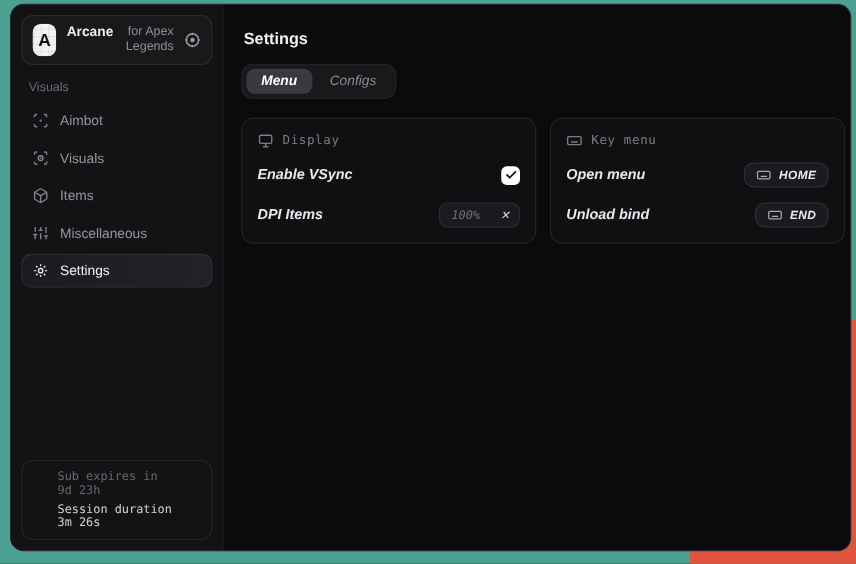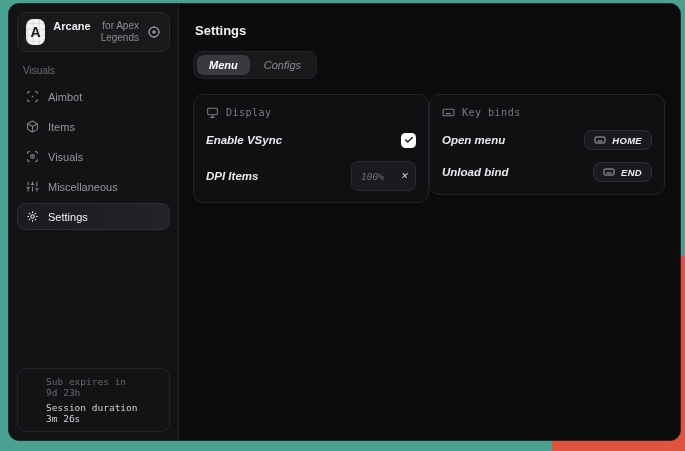--- a/index.html
+++ b/index.html
@@ -66,41 +66,41 @@
   .page-title { font-size:13px; font-weight:700; color:#f2f2f5; margin:4px 0 13px 2px; }
   .tabs {
     display:inline-flex; background:#19191c; border:1px solid #222227;
     border-radius:9px; padding:3px; gap:2px;font-style:italic;
   }
   .tab {
     padding:4px 12px; border-radius:7px; font-size:11px; color:#8c8c93;
     cursor:pointer;
   }
   .tab.active { background:#39393f; color:#ffffff; font-weight:600; }
-  .cards { display:flex; margin-top:15px; align-items:flex-start; }
+  .cards { display:flex; gap:11px; margin-top:15px; align-items:flex-start; }
   .card {
     width:236px; background:#101013; border:1px solid #232329;
     border-radius:10px; padding:9px 12px 11px;
   }
   .card-head {
     display:flex; align-items:center; gap:7px;
     color:#7b7b83; font-family:"DejaVu Sans Mono", monospace;
     font-size:10px; letter-spacing:.5px; margin:2px 0 9px;
   }
   .row {
     display:flex; justify-content:space-between; align-items:center;
     min-height:22px; margin-top:10px;font-style:italic;
   }
   .row-label { font-size:11.5px; font-weight:600; color:#eaeaee; }
   .checkbox {
     width:15px; height:15px; background:#ffffff; border-radius:4.5px;
     display:grid; place-items:center; cursor:pointer;
   }
   .dpi-group {
-    display:flex; align-items:center; height:30px;
+    display:flex; align-items:center; height:20px;
     background:#1b1b1f; border:1px solid #2a2a30; border-radius:7px;
     overflow:hidden;
   }
   .dpi-value {
     padding:0 9px; font-family:"DejaVu Sans Mono", monospace;
     font-size:9.5px; color:#6e6e76;
   }
   .dpi-clear {
     width:22px; align-self:stretch; display:grid; place-items:center;
     color:#d8d8dc; font-size:9px; cursor:pointer;
@@ -148,36 +148,36 @@
             <path d="M3 7V5a2 2 0 0 1 2-2h2M17 3h2a2 2 0 0 1 2 2v2M21 17v2a2 2 0 0 1-2 2h-2M7 21H5a2 2 0 0 1-2-2v-2"></path>
             <circle cx="12" cy="12" r="1.6" fill="currentColor" stroke="none"></circle>
           </svg>
         </span>
         <span>Aimbot</span>
       </div>
 
       <div class="nav-item">
         <span class="ni">
           <svg width="13" height="13" viewBox="0 0 24 24" fill="none" stroke="currentColor" stroke-width="2">
-            <path d="M21 8a2 2 0 0 0-1-1.73l-7-4a2 2 0 0 0-2 0l-7 4A2 2 0 0 0 3 8v8a2 2 0 0 0 1 1.73l7 4a2 2 0 0 0 2 0l7-4A2 2 0 0 0 21 16Z"></path>
-            <path d="m3.3 7 8.7 5 8.7-5M12 22V12"></path>
-          </svg>
-        </span>
-        <span>Items</span>
-      </div>
-
-      <div class="nav-item">
-        <span class="ni">
-          <svg width="13" height="13" viewBox="0 0 24 24" fill="none" stroke="currentColor" stroke-width="2">
             <path d="M3 7V5a2 2 0 0 1 2-2h2M17 3h2a2 2 0 0 1 2 2v2M21 17v2a2 2 0 0 1-2 2h-2M7 21H5a2 2 0 0 1-2-2v-2"></path>
             <circle cx="12" cy="12" r="3.5"></circle>
               <circle cx="12" cy="12" r="1.2" fill="currentColor" stroke="none"></circle>
           </svg>
         </span>
         <span>Visuals</span>
+      </div>
+
+      <div class="nav-item">
+        <span class="ni">
+          <svg width="13" height="13" viewBox="0 0 24 24" fill="none" stroke="currentColor" stroke-width="2">
+            <path d="M21 8a2 2 0 0 0-1-1.73l-7-4a2 2 0 0 0-2 0l-7 4A2 2 0 0 0 3 8v8a2 2 0 0 0 1 1.73l7 4a2 2 0 0 0 2 0l7-4A2 2 0 0 0 21 16Z"></path>
+            <path d="m3.3 7 8.7 5 8.7-5M12 22V12"></path>
+          </svg>
+        </span>
+        <span>Items</span>
       </div>
 
       <div class="nav-item">
         <span class="ni">
           <svg width="13" height="13" viewBox="0 0 24 24" fill="none" stroke="currentColor" stroke-width="2">
             <path d="M4 21v-7M4 10V3M12 21v-9M12 8V3M20 21v-5M20 12V3M1 14h6M9 8h6M17 16h6"></path>
           </svg>
         </span>
         <span>Miscellaneous</span>
       </div>
@@ -242,21 +242,21 @@
       </div>
 
       <div class="card">
         <div class="card-head">
           <span>
             <svg width="13" height="13" viewBox="0 0 24 24" fill="none" stroke="currentColor" stroke-width="2">
               <rect x="2" y="6" width="20" height="12" rx="2"></rect>
               <path d="M6 10h.01M10 10h.01M14 10h.01M18 10h.01M7 14h10"></path>
             </svg>
           </span>
-          <span>Key binds</span>
+          <span>Key menu</span>
         </div>
 
         <div class="row">
           <span class="row-label">Open menu</span>
           <span class="bind-btn">
             <span class="ki">
               <svg width="12" height="12" viewBox="0 0 24 24" fill="none" stroke="currentColor" stroke-width="2">
                 <rect x="2" y="6" width="20" height="12" rx="2"></rect>
                   <path d="M7 14h10"></path>
               </svg>

